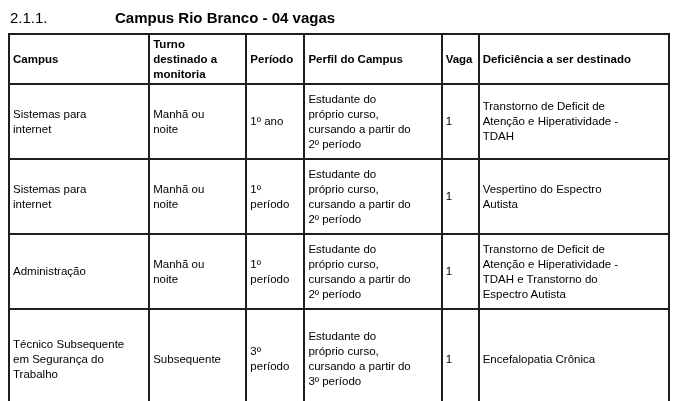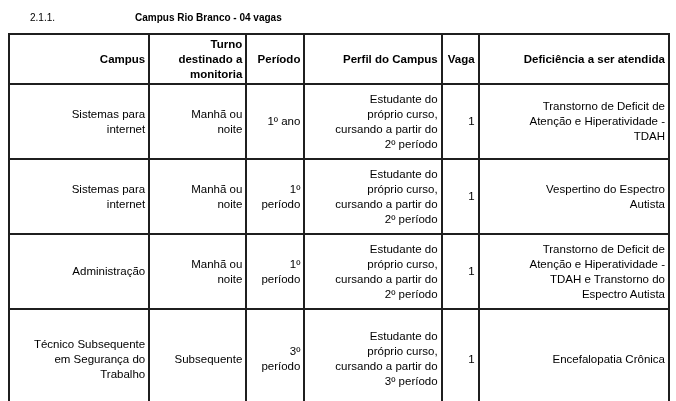--- a/index.html
+++ b/index.html
@@ -7,24 +7,23 @@
     padding: 0;
     width: 676px;
     height: 401px;
     background: #ffffff;
     overflow: hidden;
     font-family: "Liberation Sans", sans-serif;
     color: #000000;
   }
   .heading {
     padding: 9px 0 0 10px;
-    font-size: 10px;
+    font-size: 15px;
     line-height: 17px;
     white-space: nowrap;
-    margin-left: 20px;
   }
   .heading .num {
     display: inline-block;
     width: 105px;
     font-weight: 400;
   }
   .heading .title {
     font-weight: 700;
   }
   table.vagas {
@@ -34,21 +33,21 @@
     width: 662px;
   }
   table.vagas col.c-curso  { width: 140px; }
   table.vagas col.c-turno  { width: 97px; }
   table.vagas col.c-per    { width: 58px; }
   table.vagas col.c-perfil { width: 137px; }
   table.vagas col.c-vaga   { width: 37px; }
   table.vagas col.c-def    { width: 190px; }
   table.vagas th, table.vagas td {
     border: 2px solid #1f1f1f;
-    text-align: right;
+    text-align: left;
     vertical-align: middle;
     font-size: 11.5px;
     line-height: 15px;
     padding: 1px 3px;
     white-space: pre-line;
     overflow: hidden;
   }
   table.vagas th { font-weight: 700; }
   tr.r-head   { height: 50px; }
   tr.r-body   { height: 75px; }
@@ -72,21 +71,21 @@
   </colgroup>
   <tbody>
     <tr class="r-head">
       <th>Campus</th>
       <th>Turno
 destinado a
 monitoria</th>
       <th>Período</th>
       <th>Perfil do Campus</th>
       <th>Vaga</th>
-      <th>Deficiência a ser atendida</th>
+      <th>Deficiência a ser destinado</th>
     </tr>
     <tr class="r-body">
       <td>Sistemas para
 internet</td>
       <td>Manhã ou
 noite</td>
       <td>1º ano</td>
       <td>Estudante do
 próprio curso,
 cursando a partir do

